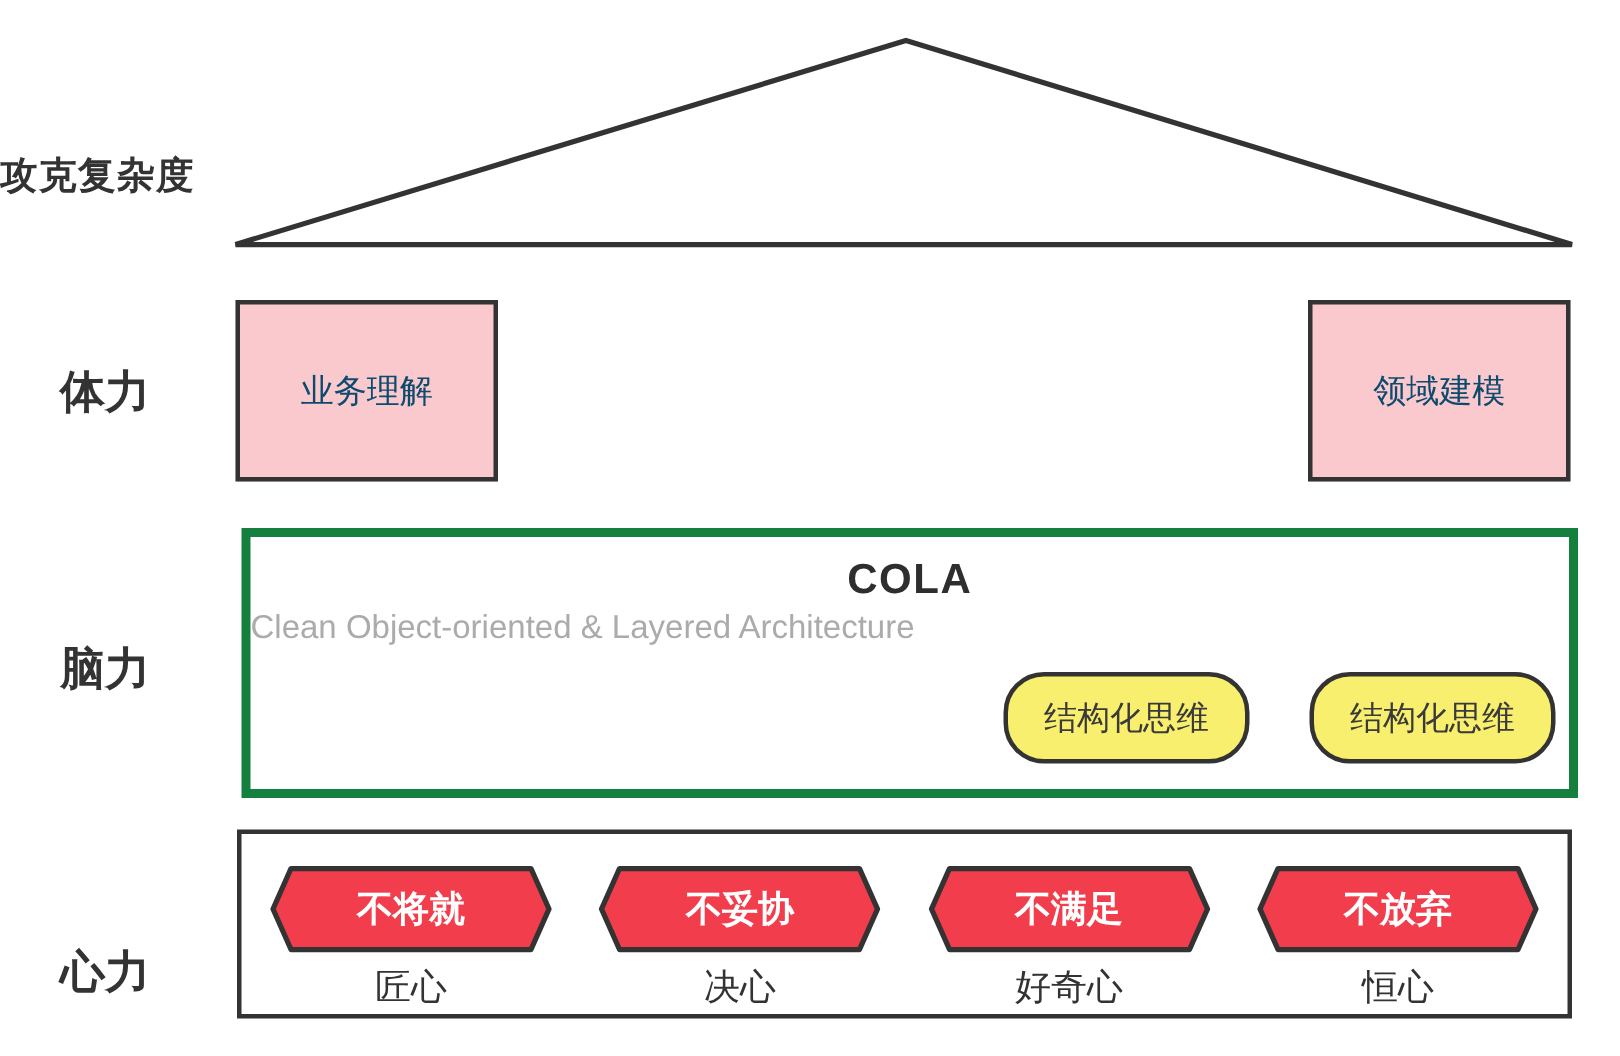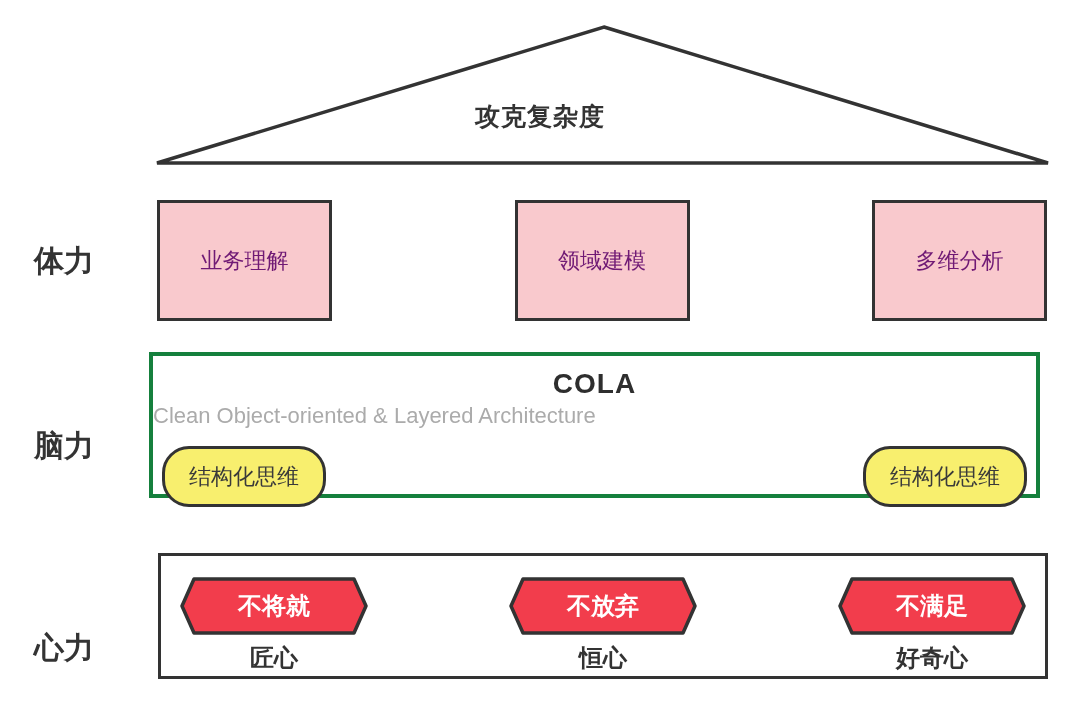--- a/index.html
+++ b/index.html
@@ -19,33 +19,33 @@
   
   .roof-svg {
     position: absolute;
     left: 0; top: 0;
     width: 1080px; height: 180px;
   }
   .roof-label {
     position: absolute;
     left: 0; top: 100px;
     width: 1080px;
-    text-align: center;
+    text-align: left;
     font-size: 25px;
     font-weight: bold;
     color: #333333;
     letter-spacing: 1px;
   }
 
   
   .row-label {
     position: absolute;
     left: 28px;
     width: 72px;
-    text-align: center;
+    text-align: right;
     font-size: 30px;
     font-weight: bold;
     color: #333333;
   }
   .row-label.physical { top: 241px; }
   .row-label.brain    { top: 426px; }
   .row-label.heart    { top: 628px; }
 
   
   .physical-row {
@@ -57,51 +57,52 @@
   }
   .pink-box {
     box-sizing: border-box;
     width: 175px; height: 121px;
     background: #F9C9CD;
     border: 3px solid #333333;
     display: flex;
     align-items: center;
     justify-content: center;
     font-size: 22px;
-    color: #701a75;
+    color: #0c4a6e;
   }
 
   
   .brain-box {
     position: absolute;
     box-sizing: border-box;
-    left: 149px; top: 352px;
-    width: 891px; height: 146px;
-    background: #ffffff;
-    border: 4px solid #15803d;
+    left: 161px; top: 352px;
+    width: 891px; height: 180px;
+    background: #ffffff;
+    border: 6px solid #15803d;
   }
   .cola-title {
     margin-top: 12px;
     text-align: center;
     font-size: 28px;
     font-weight: 600;
     color: #2e2e2e;
     letter-spacing: 1px;
   }
   .cola-subtitle {
     margin-top: 3px;
     text-align: left;
     font-size: 22px;
     color: #ABABAB;
   }
   .pill-row {
     margin-top: 17px;
     padding: 0 9px;
     display: flex;
-    justify-content: space-between;
+    justify-content: flex-end;
+    gap: 40px;
   }
   .pill {
     box-sizing: border-box;
     height: 61px;
     padding: 0 24px;
     background: #F8EF6E;
     border: 3.5px solid #333333;
     border-radius: 27px;
     display: flex;
     align-items: center;
@@ -141,21 +142,21 @@
     display: flex;
     align-items: center;
     justify-content: center;
     font-size: 24px;
     font-weight: bold;
     color: #ffffff;
   }
   .hex-caption {
     margin-top: 6px;
     font-size: 24px;
-    font-weight: bold;
+    font-weight: normal;
     color: #333333;
     text-align: center;
   }
 </style>
 </head>
 <body>
 
 <div class="canvas">
 
   <svg class="roof-svg" viewBox="0 0 1080 180">
@@ -163,21 +164,20 @@
   </svg>
   <div class="roof-label">攻克复杂度</div>
 
   <div class="row-label physical">体力</div>
   <div class="row-label brain">脑力</div>
   <div class="row-label heart">心力</div>
 
   <div class="physical-row">
     <div class="pink-box">业务理解</div>
     <div class="pink-box">领域建模</div>
-    <div class="pink-box">多维分析</div>
   </div>
 
   <div class="brain-box">
     <div class="cola-title">COLA</div>
     <div class="cola-subtitle">Clean Object-oriented &amp; Layered Architecture</div>
     <div class="pill-row">
       <div class="pill">结构化思维</div>
       <div class="pill">结构化思维</div>
     </div>
   </div>
@@ -187,35 +187,44 @@
     <div class="hex-group">
       <div class="hex">
         <svg width="190" height="60" viewBox="0 0 190 60">
           <polygon points="15,3 175,3 187,30 175,57 15,57 3,30" fill="#F23D4C" stroke="#333333" stroke-width="3.5" stroke-linejoin="round"></polygon>
         </svg>
         <span class="hex-badge">不将就</span>
       </div>
       <div class="hex-caption">匠心</div>
     </div>
 
+    <div class="hex-group">
+      <div class="hex">
+        <svg width="190" height="60" viewBox="0 0 190 60">
+          <polygon points="15,3 175,3 187,30 175,57 15,57 3,30" fill="#F23D4C" stroke="#333333" stroke-width="3.5" stroke-linejoin="round"></polygon>
+        </svg>
+        <span class="hex-badge">不妥协</span>
+      </div>
+      <div class="hex-caption">决心</div>
+    </div>
+
+    <div class="hex-group">
+      <div class="hex">
+        <svg width="190" height="60" viewBox="0 0 190 60">
+          <polygon points="15,3 175,3 187,30 175,57 15,57 3,30" fill="#F23D4C" stroke="#333333" stroke-width="3.5" stroke-linejoin="round"></polygon>
+        </svg>
+        <span class="hex-badge">不满足</span>
+      </div>
+      <div class="hex-caption">好奇心</div>
+    </div>
 
     <div class="hex-group">
       <div class="hex">
         <svg width="190" height="60" viewBox="0 0 190 60">
           <polygon points="15,3 175,3 187,30 175,57 15,57 3,30" fill="#F23D4C" stroke="#333333" stroke-width="3.5" stroke-linejoin="round"></polygon>
         </svg>
         <span class="hex-badge">不放弃</span>
       </div>
       <div class="hex-caption">恒心</div>
-    </div>
-
-    <div class="hex-group">
-      <div class="hex">
-        <svg width="190" height="60" viewBox="0 0 190 60">
-          <polygon points="15,3 175,3 187,30 175,57 15,57 3,30" fill="#F23D4C" stroke="#333333" stroke-width="3.5" stroke-linejoin="round"></polygon>
-        </svg>
-        <span class="hex-badge">不满足</span>
-      </div>
-      <div class="hex-caption">好奇心</div>
     </div>
 
   </div>
 </div>
 
 </body></html>

